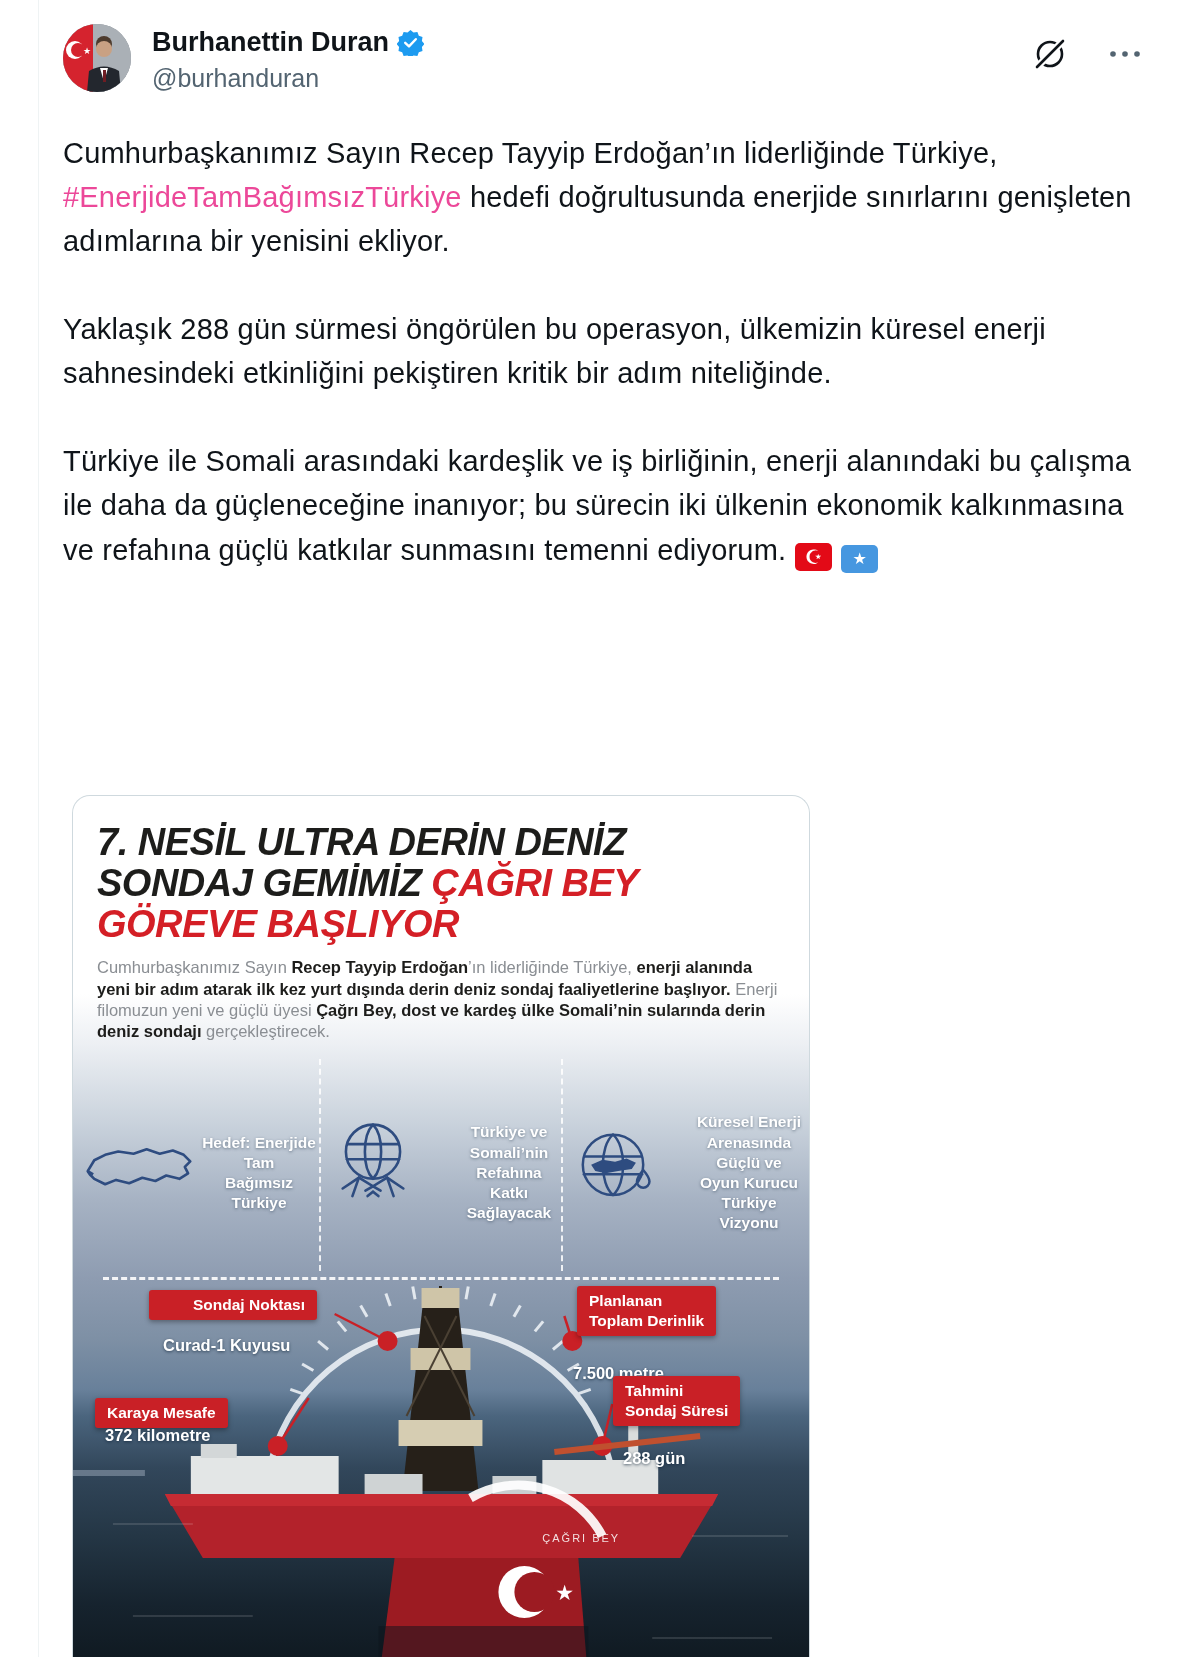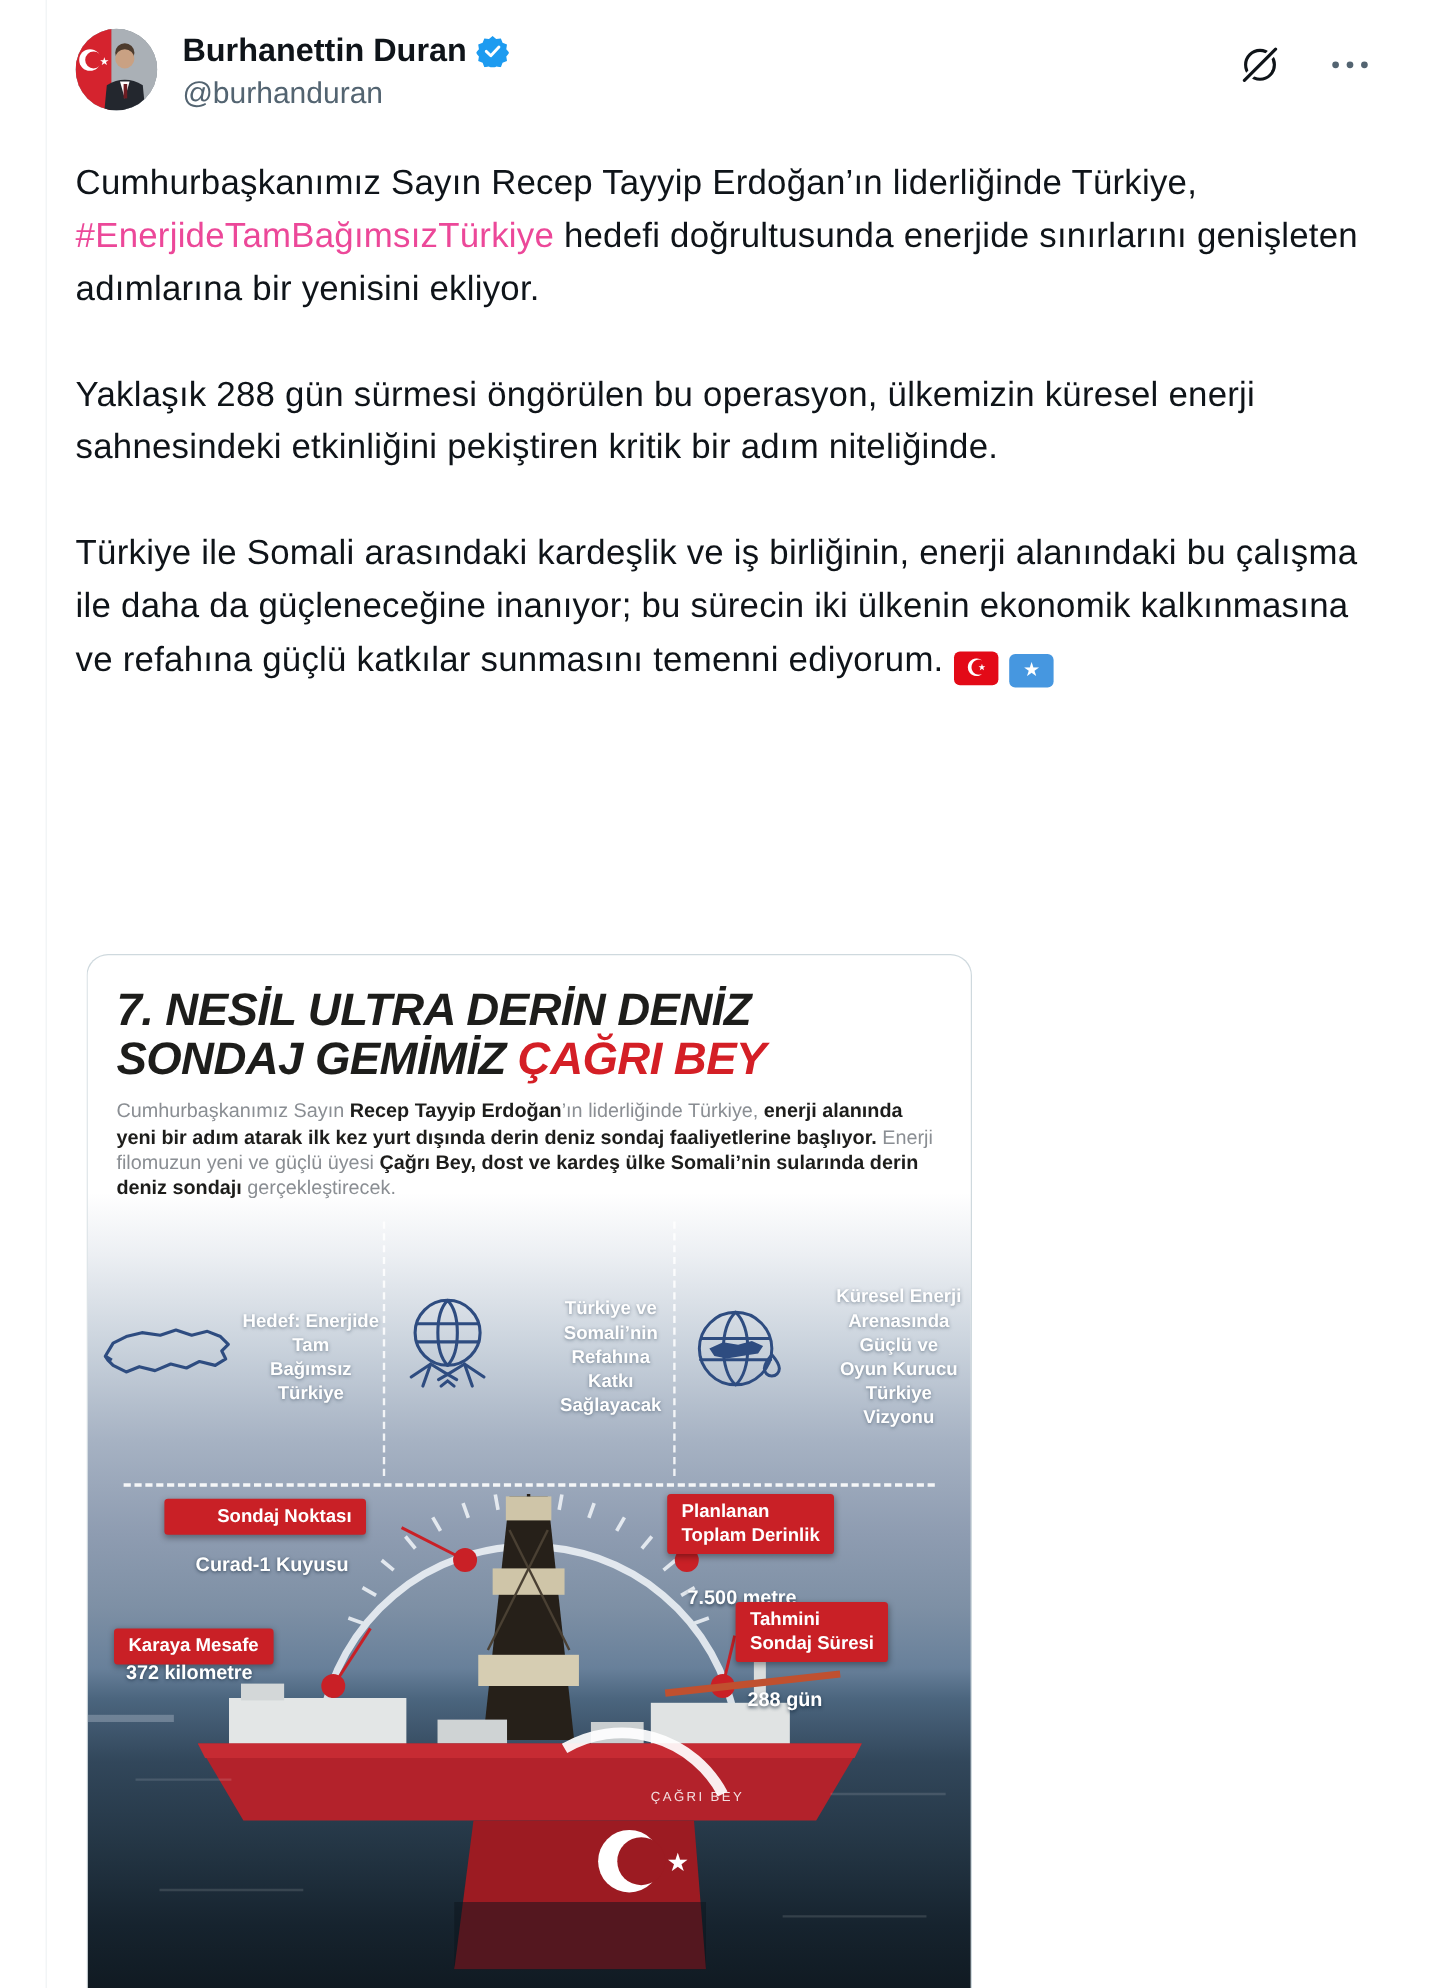--- a/index.html
+++ b/index.html
@@ -52,23 +52,23 @@
   .ig-dashline { margin:6px 30px 0 30px; border-top:3px dashed rgba(255,255,255,.9); }
 
   .ig-scene { position:relative; height:396px; margin-top:6px; }
   .scene-svg { position:absolute; inset:0; width:100%; height:100%; }
 
   .badge { position:absolute; background:#c92026; color:#fff; font-weight:bold; font-size:15.5px;
       line-height:1.3; padding:5px 12px; border-radius:3px; white-space:pre-line;
       box-shadow:0 2px 5px rgba(0,0,0,.35); }
   .stat-value { position:absolute; color:#fff; font-weight:bold; font-size:16.5px;
       text-shadow:0 1px 3px rgba(10,30,50,.65); }
-  .b-c1 { left:64px;  top:4px;padding-left:44px; }
+  .b-c1 { left:76px;  top:4px;padding-left:44px; }
   .v-c1 { left:90px;  top:50px; }
-  .b-c2 { left:483px; top:0px; }
+  .b-c2 { left:504px; top:0px; }
   .v-c2 { left:500px; top:78px; }
   .b-c3 { left:22px;  top:92px;margin-top:20px; }
   .v-c3 { left:32px;  top:140px;text-align:right; }
   .b-c4 { left:540px; top:90px; }
   .v-c4 { left:550px; top:163px; }
 </style>
 </head>
 <body>
 
 <div class="page">
@@ -119,20 +119,21 @@
     <p>Yaklaşık 288 gün sürmesi öngörülen bu operasyon, ülkemizin küresel enerji sahnesindeki etkinliğini pekiştiren kritik bir adım niteliğinde.</p>
     <p><span>Türkiye ile Somali arasındaki kardeşlik ve iş birliğinin, enerji alanındaki bu çalışma ile daha da güçleneceğine inanıyor; bu sürecin iki ülkenin ekonomik kalkınmasına ve refahına güçlü katkılar sunmasını temenni ediyorum.</span><span class="flag flag-tr">☪</span><span class="flag flag-so">★</span></p>
   </div>
 
   <div class="media-card">
 
     <div class="ig-top">
       <div class="ig-headline">
         <div><span>7. NESİL ULTRA DERİN DENİZ</span></div>
         <div><span>SONDAJ GEMİMİZ </span><span class="ig-red">ÇAĞRI BEY</span></div>
+        <div class="ig-red">GÖREVE BAŞLIYOR</div>
       </div>
       <div class="ig-intro"><span>Cumhurbaşkanımız Sayın </span><b>Recep Tayyip Erdoğan</b><span>’ın liderliğinde Türkiye, </span><b>enerji alanında yeni bir adım atarak ilk kez yurt dışında derin deniz sondaj faaliyetlerine başlıyor.</b><span> Enerji filomuzun yeni ve güçlü üyesi </span><b>Çağrı Bey, dost ve kardeş ülke Somali’nin sularında derin deniz sondajı</b><span> gerçekleştirecek.</span></div>
     </div>
 
     <div class="ig-features">
       <div class="feature">
         <div class="feature-icon">
           <svg width="120" height="62" viewBox="0 0 110 56">
             <path d="M8,30 L14,20 L24,15 L36,12 L50,14 L62,10 L74,14 L86,11 L96,15 L102,21 L97,26 L100,32 L92,37 L80,34 L70,39 L58,36 L46,41 L34,38 L24,42 L14,37 L10,33 Z" fill="none" stroke="#2e4c80" stroke-width="2.4" stroke-linejoin="round"></path>
             <path d="M8,30 l5,3" stroke="#2e4c80" stroke-width="2.4"></path>

